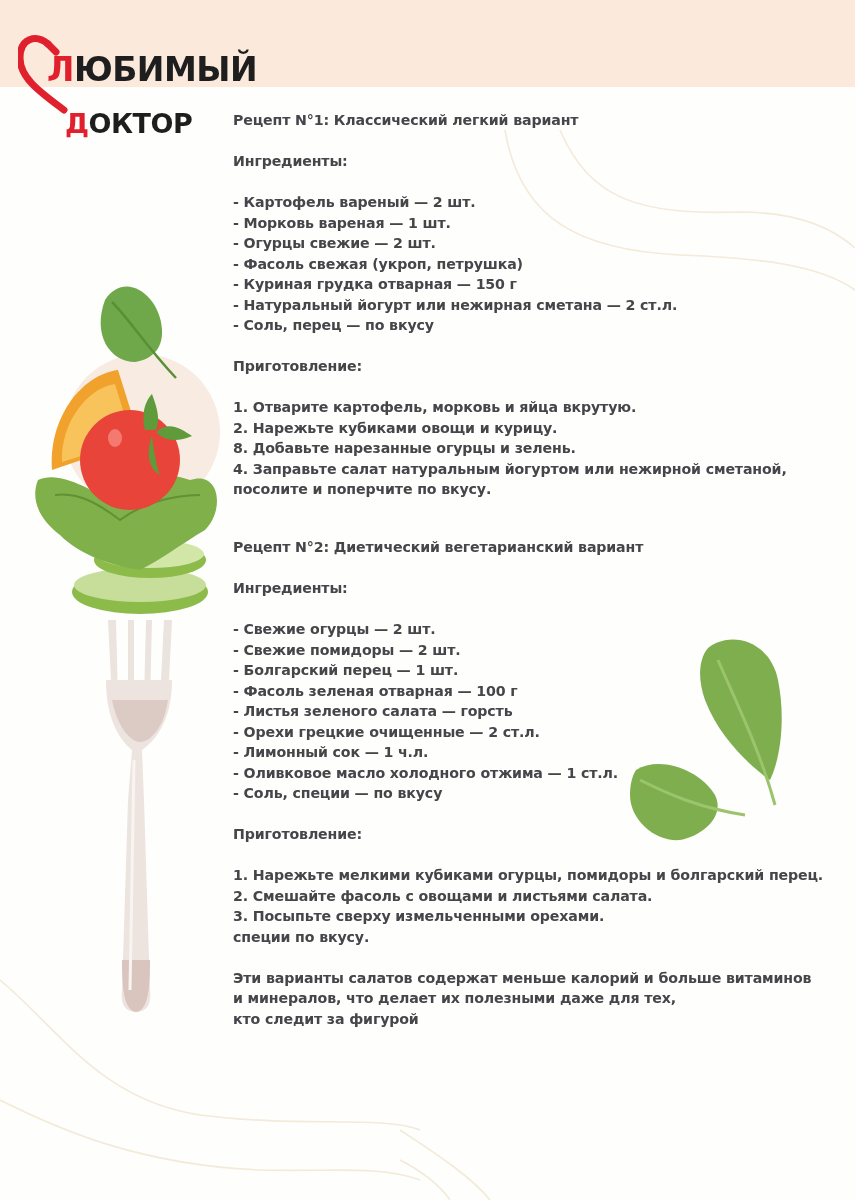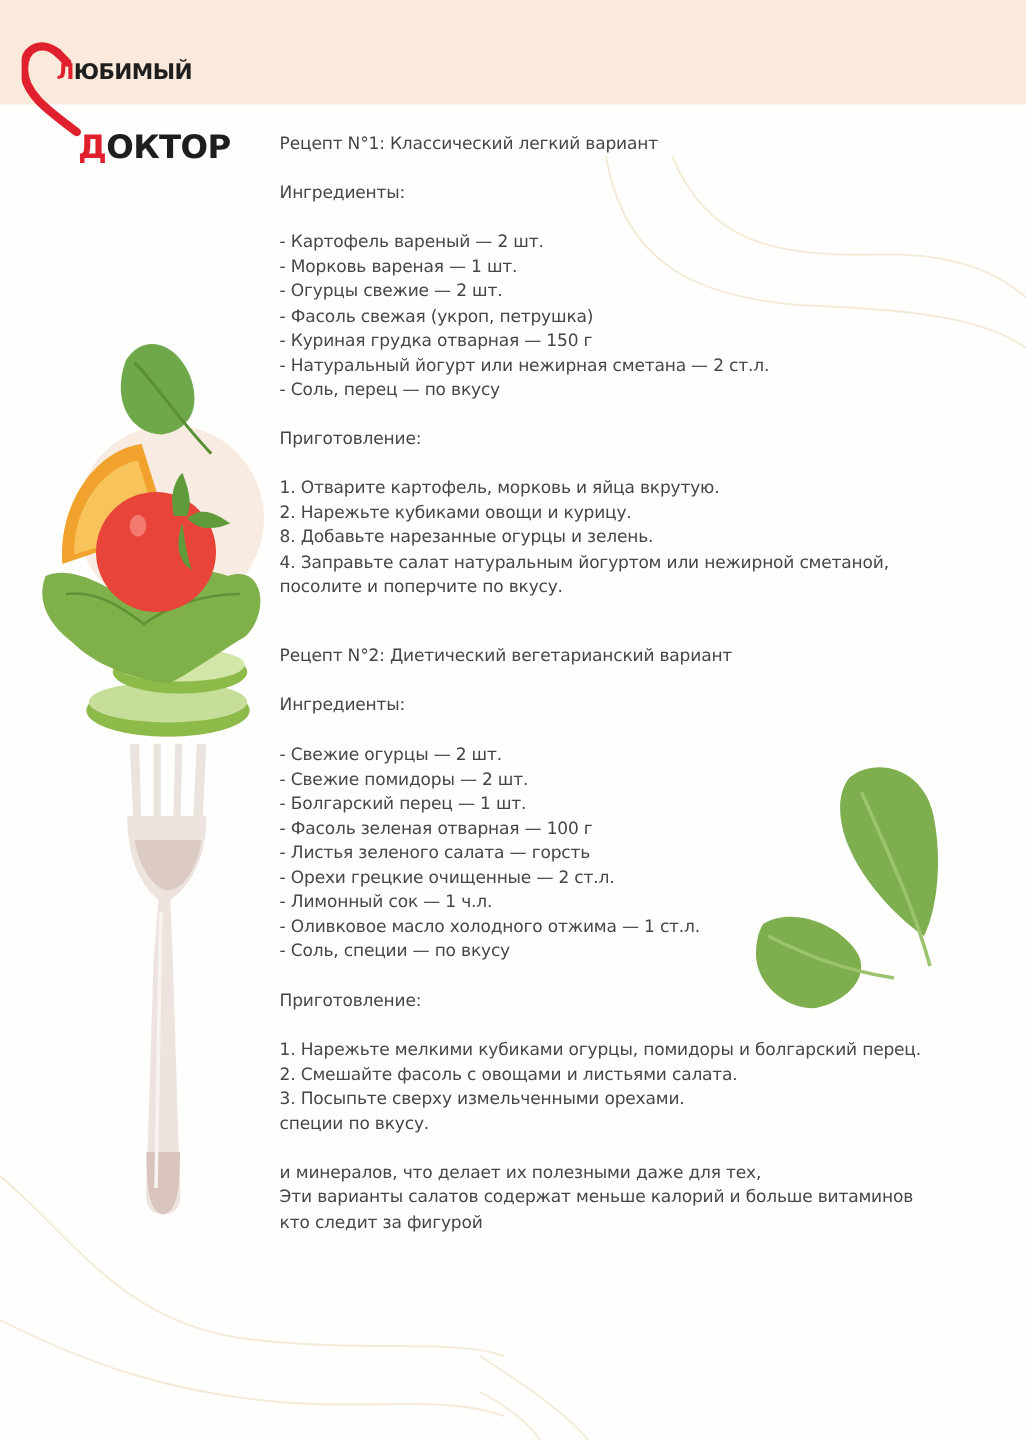--- a/index.html
+++ b/index.html
@@ -13,29 +13,29 @@
       position: absolute; left: 0; top: 0; width: 855px; height: 87px;
       background: #fbeadc;
     }
     .bg-lines { position: absolute; left: 0; top: 0; width: 855px; height: 1200px; pointer-events: none; }
     .logo { position: absolute; left: 18px; top: 30px; width: 215px; height: 90px; }
     .logo svg { position: absolute; left: 0; top: 0; }
     .logo-line1, .logo-line2 {
       position: absolute; font-family: "DejaVu Sans", sans-serif; font-weight: bold;
       color: #1e1e1e; letter-spacing: -0.5px; white-space: nowrap;
     }
-    .logo-line1 { left: 29px; top: 20px; font-size: 18px; }
+    .logo-line1 { left: 29px; top: 20px; font-size: 33px; }
     .logo-line2 { left: 47px; top: 52px; font-size: 27px; margin-top: 26px; }
     .logo-line1 .red, .logo-line2 .red { color: #e0202c; }
 
     .illustration { position: absolute; left: 0; top: 0; }
 
     .content {
       position: absolute; left: 233px; top: 110px; width: 600px;
-      font-size: 14.2px; font-weight: normal; line-height: 20.5px;
+      font-size: 14.2px; font-weight: bold; line-height: 20.5px;
       letter-spacing: -0.15px;
     }
     .content p { margin: 0; }
     .gap { height: 20.5px; }
     .gap-sm { height: 17px; }
     .line { white-space: nowrap; }
   </style>
 </head>
 <body>
 
@@ -141,16 +141,16 @@
   <p class="line">- Оливковое масло холодного отжима — 1 ст.л.</p>
   <p class="line">- Соль, специи — по вкусу</p>
   <div class="gap"></div>
   <p class="line">Приготовление:</p>
   <div class="gap"></div>
   <p class="line">1. Нарежьте мелкими кубиками огурцы, помидоры и болгарский перец.</p>
   <p class="line">2. Смешайте фасоль с овощами и листьями салата.</p>
   <p class="line">3. Посыпьте сверху измельченными орехами.</p>
   <p class="line">специи по вкусу.</p>
   <div class="gap"></div>
+  <p class="line">Эти варианты салатов содержат меньше калорий и больше витаминов</p>
   <p class="line">и минералов, что делает их полезными даже для тех,</p>
-  <p class="line">Эти варианты салатов содержат меньше калорий и больше витаминов</p>
   <p class="line">кто следит за фигурой</p>
 </div>
 
 </body></html>

